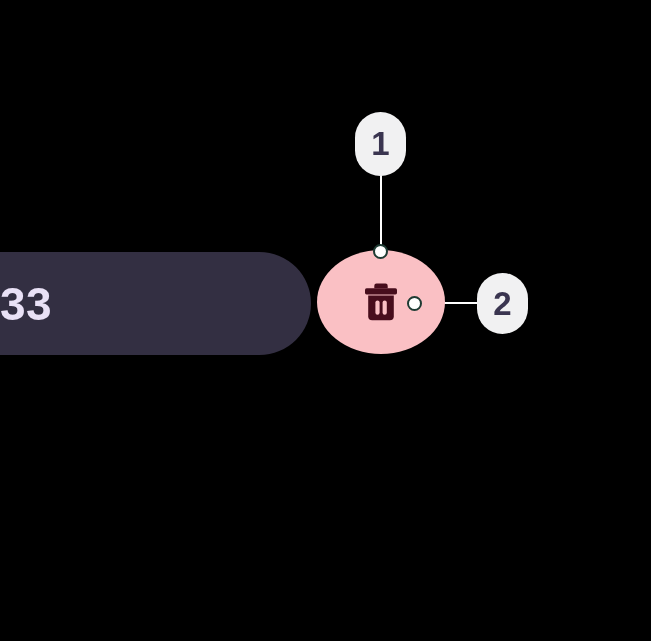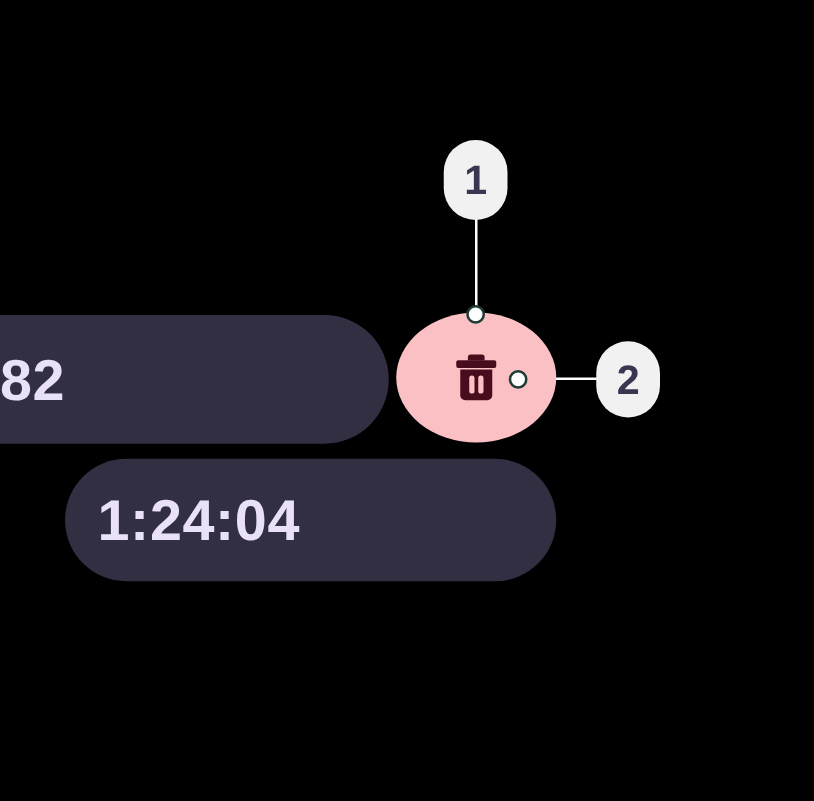--- a/index.html
+++ b/index.html
@@ -142,26 +142,23 @@
     height: 61px;
     font-size: 33px;
   }
 </style>
 </head>
 <body>
 
 <div id="canvas">
 
   <div class="pill" id="pill-count">
-    <span class="pill-label">82</span>
+    <span class="pill-label">33</span>
   </div>
 
-  <div class="pill" id="pill-duration">
-    <span class="pill-label">1:24:04</span>
-  </div>
 
   <div class="connector" id="connector-1"></div>
 
   <div class="connector" id="connector-2"></div>
 
   <div id="delete-node">
     <svg id="trash-icon" viewBox="0 0 34 38">
 
       <path d="M12.5 0.5 h9 a2.2 2.2 0 0 1 2.2 2.2 v2.6 h-13.4 v-2.6 a2.2 2.2 0 0 1 2.2 -2.2 z" fill="#470D1C"></path>
 

